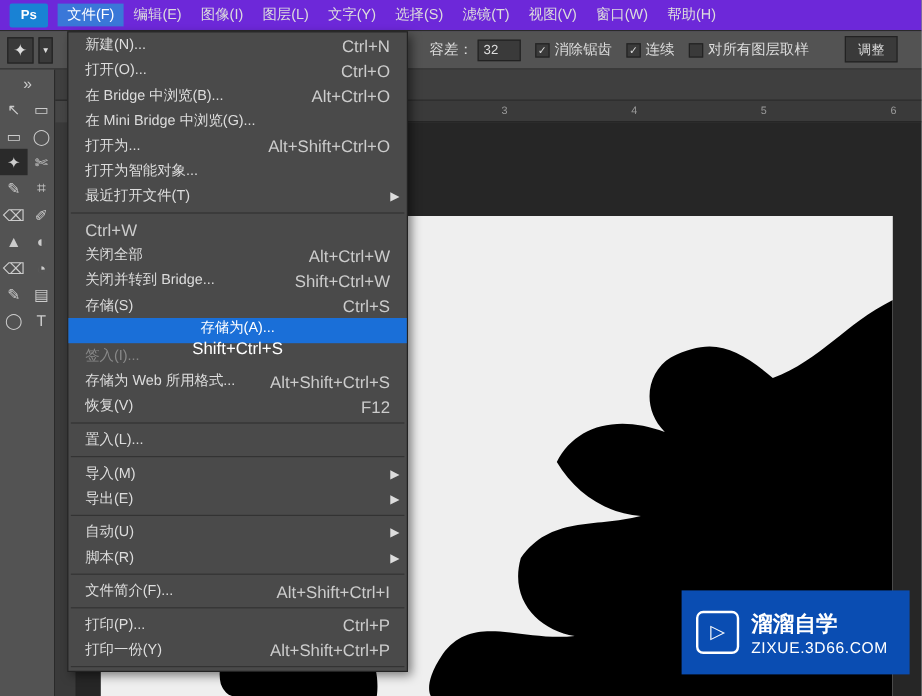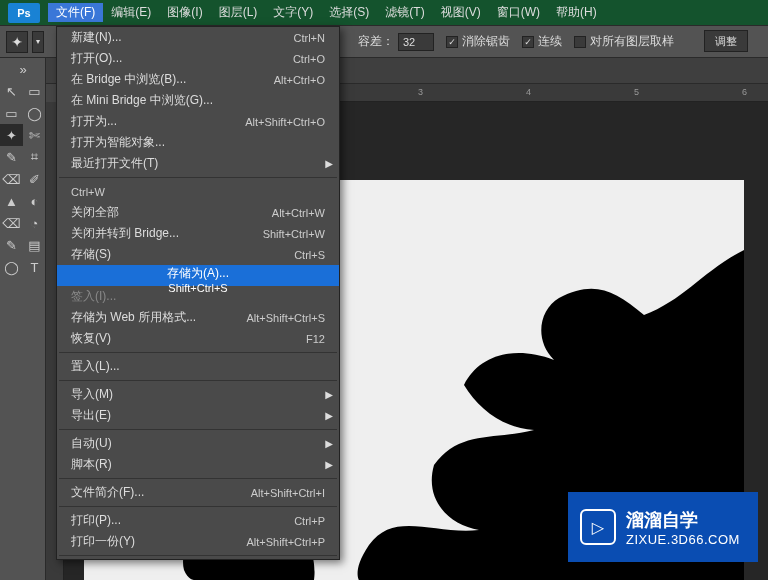--- a/index.html
+++ b/index.html
@@ -1,18 +1,18 @@
 <!DOCTYPE html>
 <html><head>
 <meta charset="utf-8">
 <style>
 * { margin: 0; padding: 0; box-sizing: border-box; font-family: "Microsoft YaHei", "SimSun", Arial, sans-serif; }
 body { width: 768px; height: 580px; background: #454545; overflow: hidden; color: #ddd; font-size: 12px; position: relative; }
 
-.menubar { height: 26px; background: #14532d; display: flex; align-items: center; border-bottom: 1px solid #2a2a2a; }
+.menubar { height: 26px; background: #6d28d9; display: flex; align-items: center; border-bottom: 1px solid #2a2a2a; }
 .ps-logo { width: 32px; height: 20px; background: #1982d4; color: #fff; font-weight: bold; font-size: 11px; display: flex; align-items: center; justify-content: center; margin: 0 8px; border-radius: 2px; }
 .menu-item { padding: 1px 8px; cursor: default; color: #ddd; }
 .menu-item.open { background: #3a77d8; color: #fff; }
 
 .options-bar { height: 32px; background: #535353; display: flex; align-items: center; padding: 0 6px; border-bottom: 1px solid #2a2a2a; }
 .tool-preview { width: 22px; height: 22px; background: #3a3a3a; border: 1px solid #222; margin-right: 4px; display:flex; align-items:center; justify-content:center; font-size:14px; }
 .dropdown-arrow { width: 12px; height: 22px; background: #3a3a3a; border: 1px solid #222; display:flex; align-items:center; justify-content:center; font-size:8px; margin-right: 10px;}
 .opt-label { margin: 12px 4px; color: #ddd; }
 .opt-input { width: 36px; height: 18px; background: #3a3a3a; border: 1px solid #222; color: #ddd; padding: 0 4px; font-size: 11px; }
 .checkbox { width: 12px; height: 12px; border: 1px solid #222; background: #3a3a3a; display: inline-flex; align-items:center; justify-content:center; margin-right: 4px; font-size: 9px; color:#ddd; }
@@ -35,21 +35,21 @@
 
 .canvas-area { position:absolute; left:64px; top:102px; right:0; bottom:0; background:#262626; overflow:hidden; }
 .canvas { position:absolute; left: 20px; top: 78px; width: 660px; height: 400px; background:#efefef; }
 .canvas svg { position:absolute; left:0; top:0; }
 
 .file-menu { position:absolute; left:56px; top:26px; width: 284px; background:#4a4a4a; border:1px solid #222; box-shadow: 3px 3px 8px rgba(0,0,0,0.5); z-index: 100; }
 .menu-row { height: 21px; display:flex; align-items:center; padding: 0 14px; color:#ddd; position:relative; }
 .menu-row.disabled { color:#888; }
 .menu-row.hl { background:#1a6fd8; color:#fff;flex-direction:column; }
 .menu-row .label { flex: 1; }
-.menu-row .shortcut { font-size: 11px; color:#ccc; }
+.menu-row .shortcut { font-size: 14px; color:#ccc; }
 .menu-row.hl .shortcut { color:#fff; }
 .menu-row .sub { position:absolute; right:6px; font-size:10px; }
 .menu-sep { height:1px; background:#333; margin: 3px 2px; }
 
 .watermark { position:absolute; right:10px; bottom:18px; width: 190px; height: 70px; background:#0a4db2; color:#fff; display:flex; align-items:center; padding:8px 12px; }
 .watermark .play { width:36px; height:36px; border:2px solid #fff; border-radius:6px; display:flex; align-items:center; justify-content:center; font-size:16px; margin-right:10px; }
 .watermark .txt1 { font-size:18px; font-weight:bold; }
 .watermark .txt2 { font-size:13px; letter-spacing:0.5px; }
 </style>
 </head>

